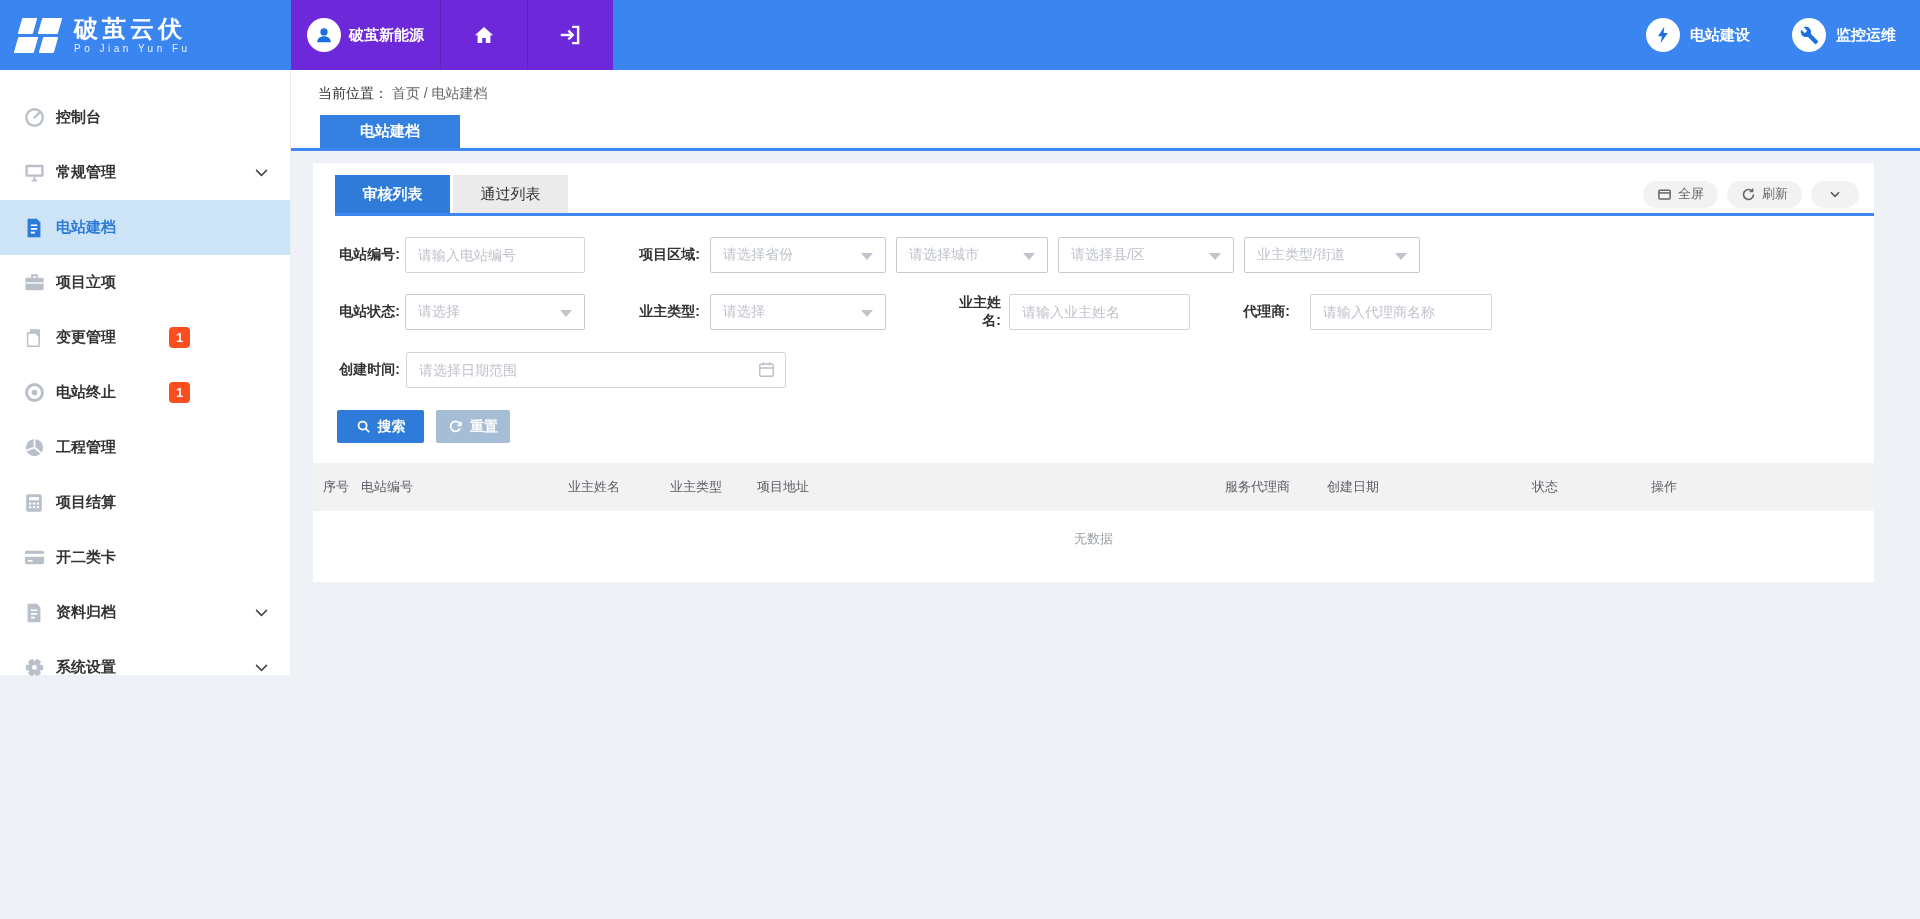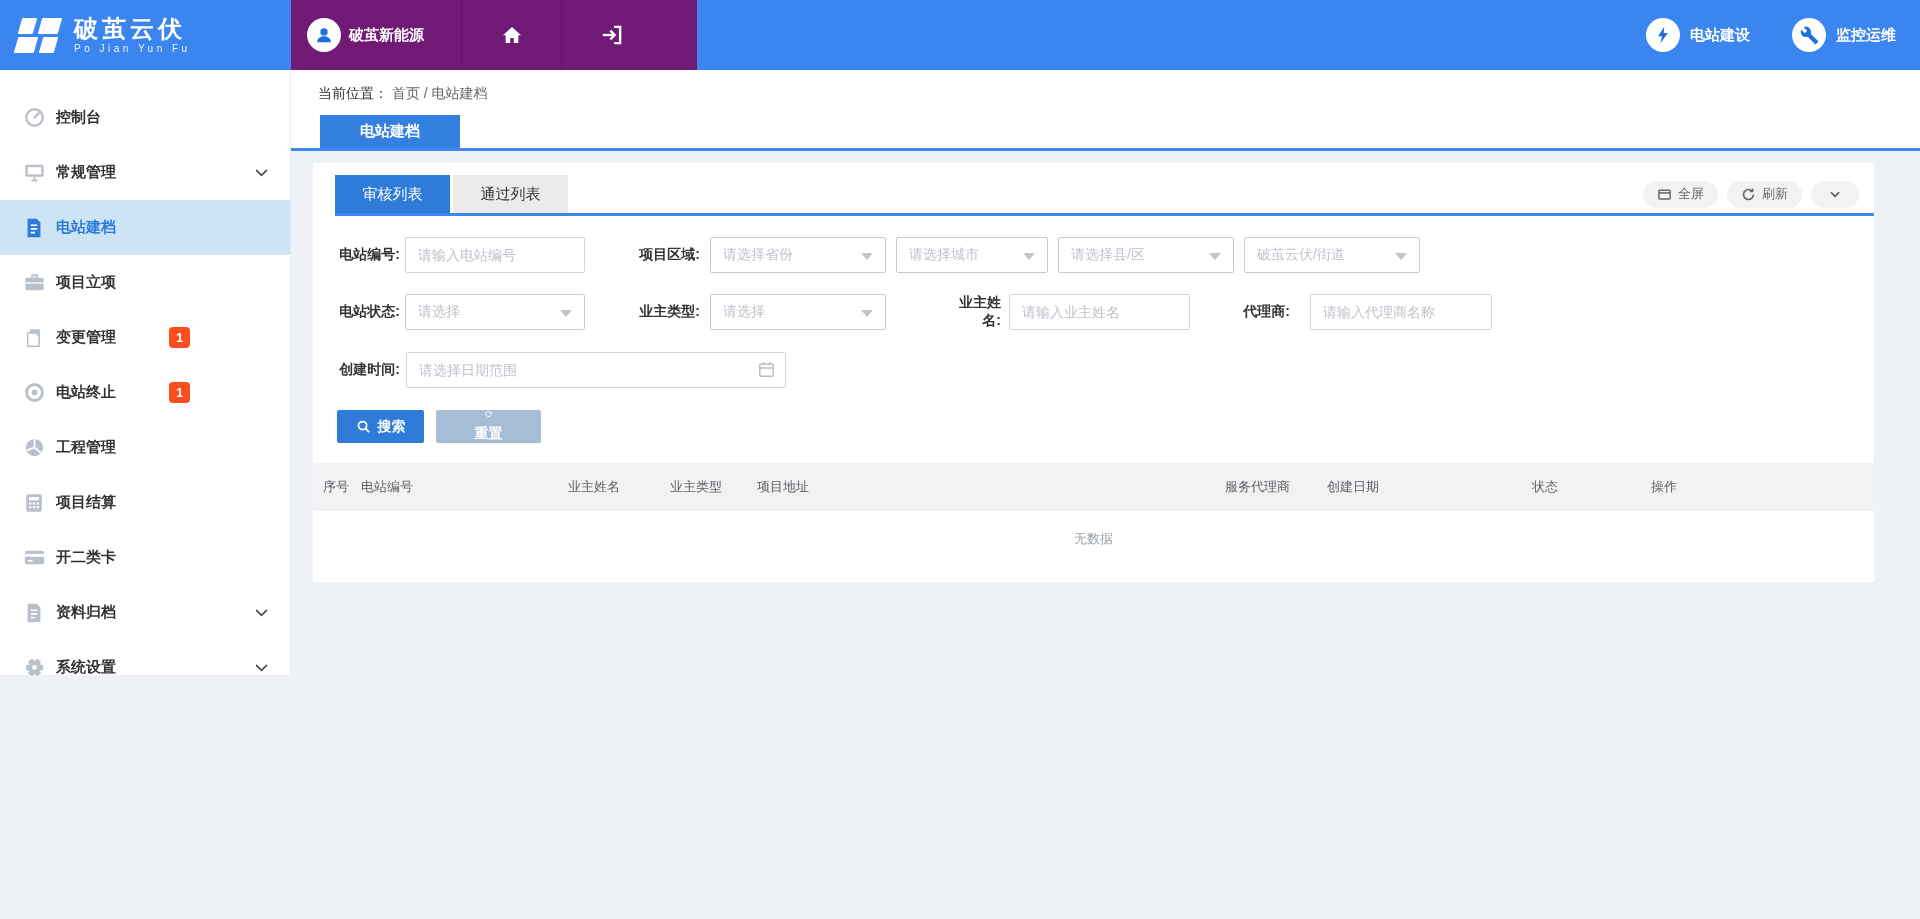--- a/index.html
+++ b/index.html
@@ -10,21 +10,21 @@
   .header { position:absolute; top:0; left:0; width:1920px; height:70px; background:#3a85f0; display:flex; align-items:stretch; z-index:30; }
   .logo-zone { width:291px; display:flex; align-items:center; padding-left:16px; }
   .logo-mark { position:relative; width:46px; height:40px; margin-right:12px; }
   .logo-mark span { position:absolute; background:#fff; transform:skewX(-16deg); border-radius:1px; }
   .lm1 { left:4px; top:3px; width:15px; height:16px; }
   .lm2 { left:24px; top:3px; width:20px; height:16px; }
   .lm3 { left:0px; top:22px; width:20px; height:16px; }
   .lm4 { left:25px; top:22px; width:15px; height:16px; }
   .logo-text .t1 { color:#fff; font-size:24px; font-weight:700; letter-spacing:4px; line-height:26px;font-family:Liberation Serif, serif; }
   .logo-text .t2 { color:#eaf2ff; font-size:10px; letter-spacing:3.5px; line-height:13px; }
-  .header-dark { width:406px; background:#701a75; display:flex; align-items:stretch; }
+  .header-dark { width:322px; background:#6d28d9; display:flex; align-items:stretch; }
   .user-block { display:flex; align-items:center; padding-left:16px; width:170px; cursor:pointer; }
   .avatar { width:34px; height:34px; border-radius:50%; background:#fff; display:flex; align-items:center; justify-content:center; margin-right:8px; flex:none; }
   .user-name { color:#fff; font-size:15px; font-weight:700; white-space:nowrap; }
   .hd-cell { width:100px; display:flex; align-items:center; justify-content:center; border-left:1px solid rgba(0,0,0,0.14); cursor:pointer; }
   .header-spacer { flex:1; }
   .header-right { display:flex; align-items:center; gap:42px; padding-right:24px; }
   .hr-item { display:flex; align-items:center; gap:10px; cursor:pointer; }
   .circle-ic { width:34px; height:34px; border-radius:50%; background:#fff; display:flex; align-items:center; justify-content:center; }
   .hr-label { color:#fff; font-size:15px; font-weight:700; }
 
@@ -44,21 +44,21 @@
   .breadcrumb { position:absolute; left:27px; top:15px; font-size:14px; color:#666; }
   .breadcrumb .bc-prefix { color:#333; }
   .page-tab { position:absolute; left:29px; top:45px; width:140px; height:33px; background:#3380e0; color:#fff; font-size:15px; font-weight:700; display:flex; align-items:center; justify-content:center; cursor:pointer; }
   .tabbar-line { position:absolute; left:0; top:78px; width:1629px; height:3px; background:#3e86f0; }
   .content-gray { position:absolute; left:0; top:81px; width:1629px; height:768px; background:#eef1f5; }
 
   
   .card { position:absolute; left:22px; top:12px; width:1561px; background:#fff; padding-bottom:26px; }
   .card-tabs { display:flex; align-items:center; margin-top:12px; padding:0 15px 0 22px; height:38px; }
   .ptab { height:38px; min-width:115px; padding:0 24px; display:flex; align-items:center; justify-content:center; font-size:15px; cursor:pointer; }
-  .ptab.active { background:#2e7bd9; color:#fff; font-weight:400; }
+  .ptab.active { background:#2e7bd9; color:#fff; font-weight:700; }
   .ptab.inactive { background:#ebebeb; color:#333; margin-left:3px; }
   .tab-tools { margin-left:auto; display:flex; align-items:center; gap:9px; }
   .pill { height:27px; border-radius:14px; background:#f2f2f2; border:none; display:flex; align-items:center; gap:6px; padding:0 14px; font-size:13px; color:#666; cursor:pointer; font-family:inherit; }
   .pill.sm { width:48px; justify-content:center; }
   .card-underline { height:3px; background:#3e86f0; margin-left:22px; }
 
   .form { padding:0 22px; }
   .frow { display:flex; align-items:center; height:36px; margin-top:21px; }
   .flabel { font-size:14px; font-weight:700; color:#333; text-align:right; flex:none; }
   .w65 { width:65px; }
@@ -66,21 +66,21 @@
   .inp::placeholder { color:#bfc3cb; }
   .sel { height:36px; border:1px solid #c9c9c9; border-radius:2px; background:#fff; display:flex; align-items:center; padding:0 12px; cursor:pointer; position:relative; }
   .sel .sel-text { font-size:14px; color:#bfc3cb; }
   .caret { position:absolute; right:12px; top:15px; width:0; height:0; border-left:6px solid transparent; border-right:6px solid transparent; border-top:7px solid #c0c4cc; }
   .date-wrap { position:relative; }
   .date-wrap .cal { position:absolute; right:10px; top:8px; }
 
   .btn-row { display:flex; align-items:center; margin-top:22px; padding-left:2px; }
   .btn { height:33px; border:none; border-radius:2px; display:flex; align-items:center; justify-content:center; gap:7px; font-size:14px; font-weight:700; color:#fff; cursor:pointer; font-family:inherit; }
   .btn-search { width:87px; background:#2e7bd9; }
-  .btn-reset { width:105px; background:#a6bdd6; margin-left:12px;flex-direction:column; }
+  .btn-reset { width:74px; background:#a6bdd6; margin-left:12px; }
 
   .thead { display:flex; align-items:center; height:48px; background:#f2f2f2; margin-top:20px; padding-left:10px; font-size:13px; color:#5a5e66; }
   .thead .th { flex:none; }
   .th0{width:38px;} .th1{width:207px;} .th2{width:102px;} .th3{width:87px;} .th4{width:468px;} .th5{width:102px;} .th6{width:205px;} .th7{width:119px;} .th8{flex:1;}
   .empty { text-align:center; color:#9aa0a6; font-size:13px; padding:19px 0 8px; }
 
   svg { display:block; }
 </style>
 </head>
 <body>
@@ -331,21 +331,21 @@
           </div>
           <div class="sel" style="width:152px; margin-left:10px;">
             <span class="sel-text">请选择城市</span>
               <span class="caret"></span>
           </div>
           <div class="sel" style="width:176px; margin-left:10px;">
             <span class="sel-text">请选择县/区</span>
               <span class="caret"></span>
           </div>
           <div class="sel" style="width:176px; margin-left:10px;">
-            <span class="sel-text">破茧云伏/街道</span>
+            <span class="sel-text">业主类型/街道</span>
               <span class="caret"></span>
           </div>
         </div>
 
         <div class="frow">
           <span class="flabel w65">电站状态:</span>
           <div class="sel" style="width:180px; margin-left:5px;">
             <span class="sel-text">请选择</span>
               <span class="caret"></span>
           </div>

